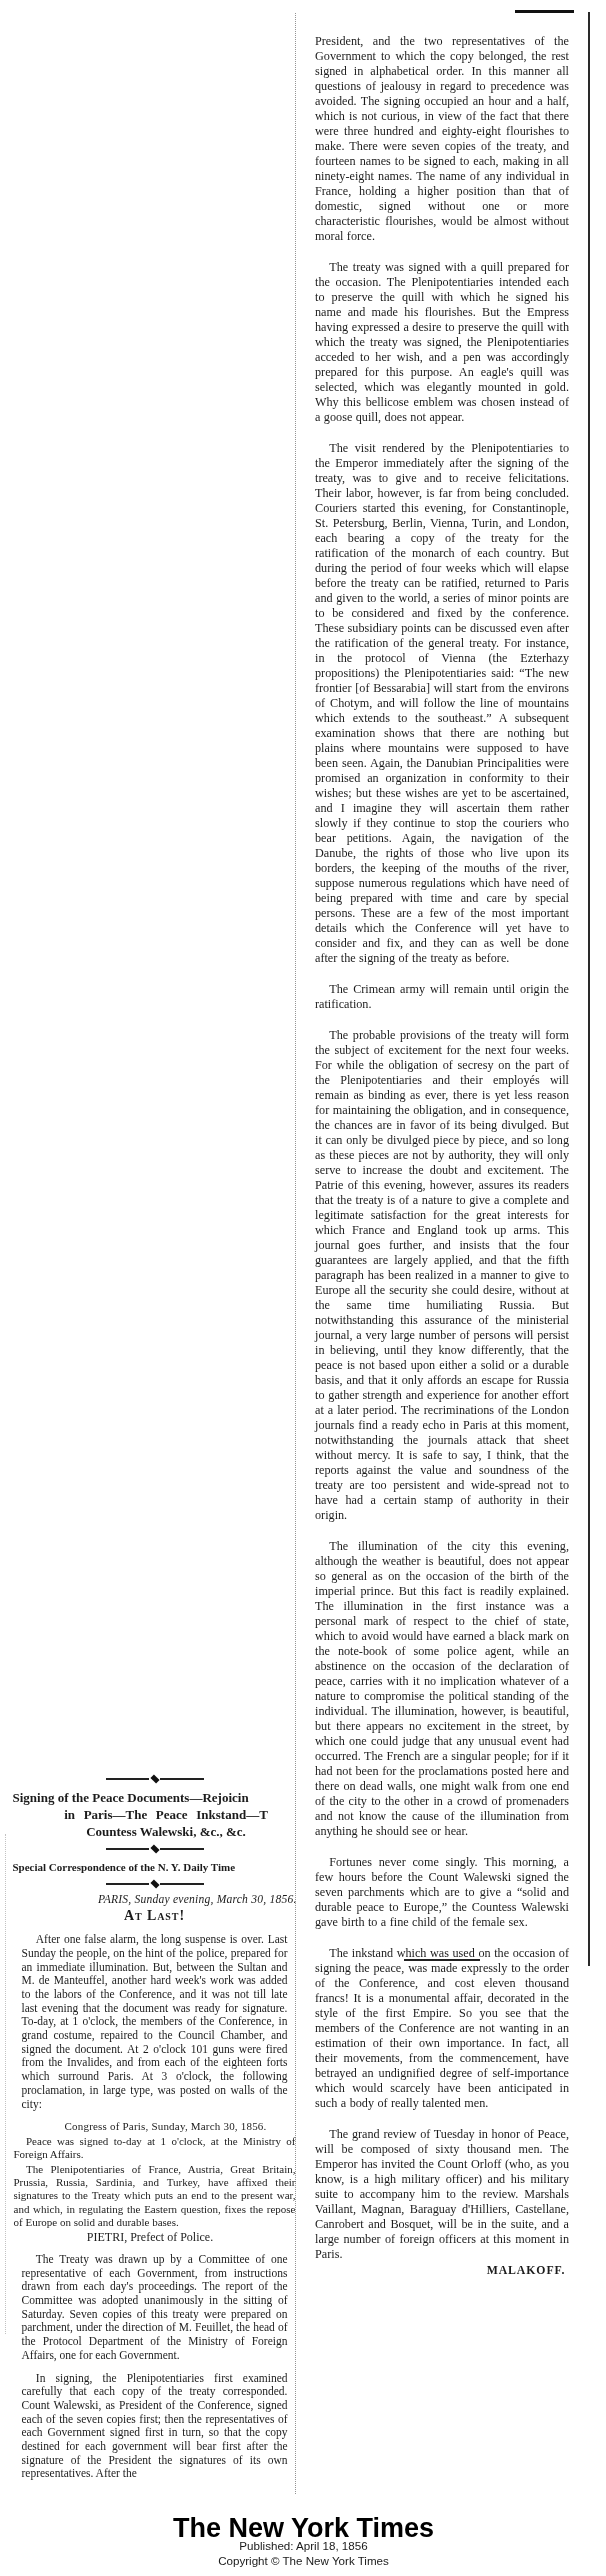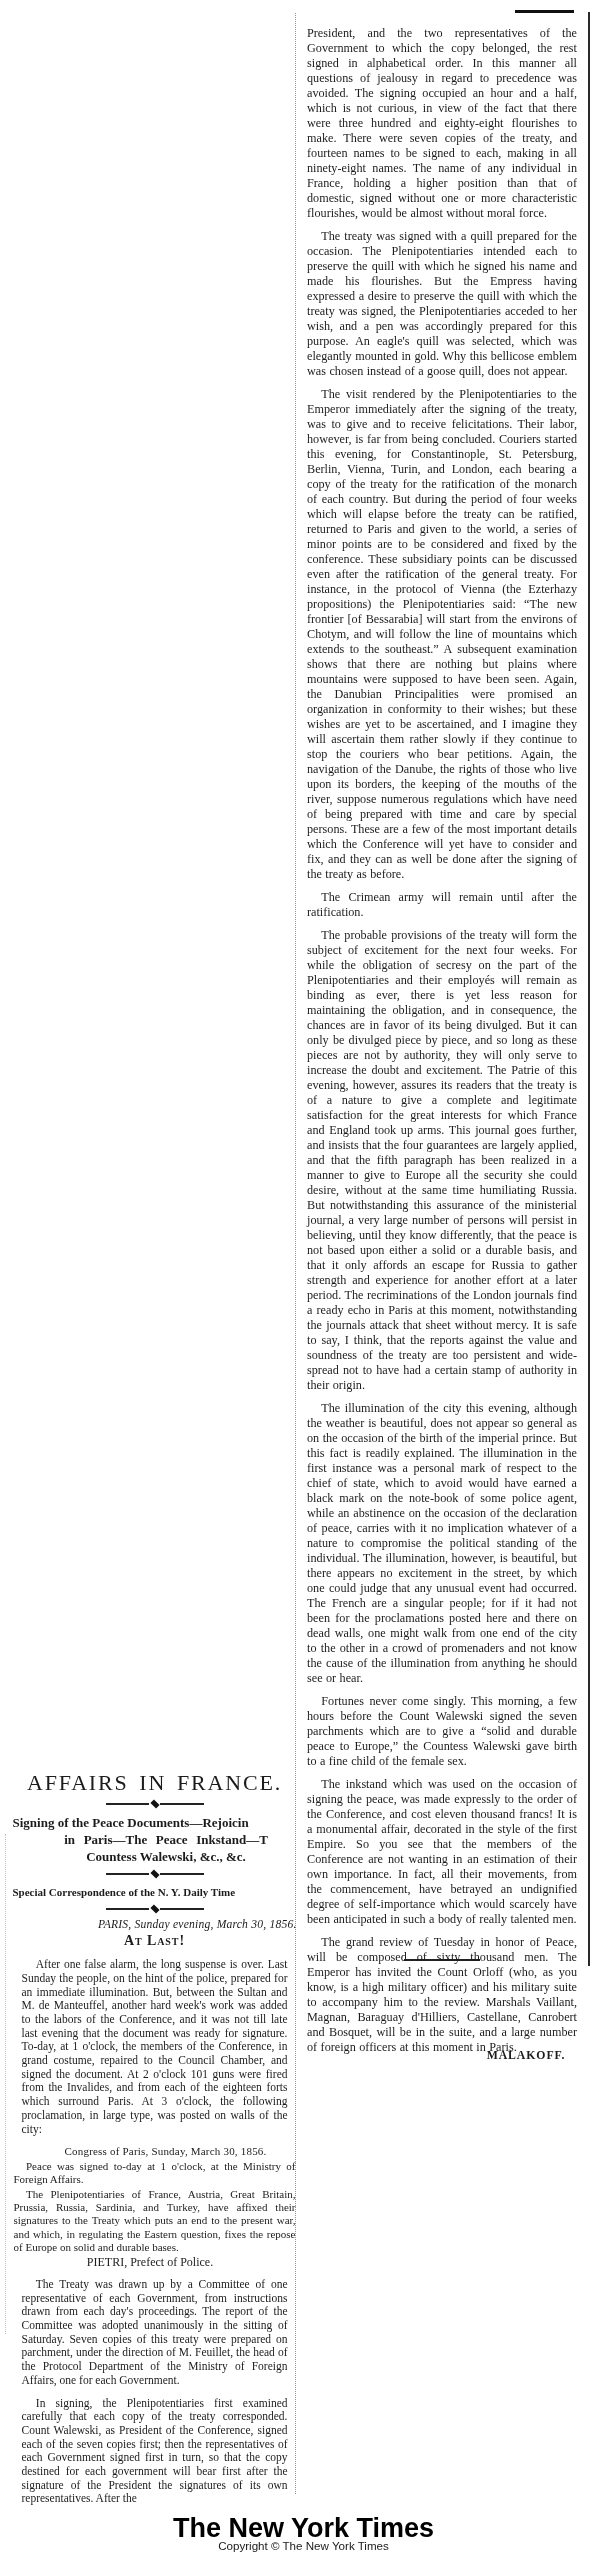--- a/index.html
+++ b/index.html
@@ -14,21 +14,21 @@
   .right-edge-rule{position:absolute;left:588px;top:11.6px;width:1.8px;height:1954px;background:#2a2a2a;}
   .left-edge-marks{position:absolute;left:4.5px;top:1834px;width:0;height:500px;border-left:1.8px dotted rgba(120,120,120,.45);}
   .end-rule{position:absolute;left:404px;top:1959px;width:76px;height:1.8px;background:#222;}
 
   
   .right-col{
     position:absolute;left:299px;top:18px;width:286px;
     font-size:12.2px;line-height:15px;text-align:justify;
     word-spacing:0.4px;
   }
-  .right-col p{margin:8px;text-indent:14.3px;}
+  .right-col p{margin:16px;text-indent:14.3px;}
   .right-col p.no-indent{text-indent:0;}
   .sig-line{ text-align:right;padding-right:19.6px;margin-top:-15px;font-weight:bold;letter-spacing:0.9px;font-size:11.8px;}
 
   
   .left-col{position:absolute;left:12.5px;top:1770px;width:284px;}
   .headline{
     margin:0;text-align:center;font-size:22px;font-weight:normal;
     letter-spacing:1.8px;line-height:25px;word-spacing:3.6px;
   }
   .ornament{display:flex;align-items:center;justify-content:center;margin:5.4px auto 5.4px auto;width:98px;}
@@ -63,31 +63,30 @@
   <div class="rule-top-right"></div>
   <div class="col-divider"></div>
   <div class="right-edge-rule"></div>
   <div class="left-edge-marks"></div>
   <div class="end-rule"></div>
 
   <div class="right-col">
     <p class="no-indent">President, and the two representatives of the Government to which the copy belonged, the rest signed in alphabetical order. In this manner all questions of jealousy in regard to precedence was avoided. The signing occupied an hour and a half, which is not curious, in view of the fact that there were three hundred and eighty-eight flourishes to make. There were seven copies of the treaty, and fourteen names to be signed to each, making in all ninety-eight names. The name of any individual in France, holding a higher position than that of domestic, signed without one or more characteristic flourishes, would be almost without moral force.</p>
     <p>The treaty was signed with a quill prepared for the occasion. The Plenipotentiaries intended each to preserve the quill with which he signed his name and made his flourishes. But the Empress having expressed a desire to preserve the quill with which the treaty was signed, the Plenipotentiaries acceded to her wish, and a pen was accordingly prepared for this purpose. An eagle's quill was selected, which was elegantly mounted in gold. Why this bellicose emblem was chosen instead of a goose quill, does not appear.</p>
     <p>The visit rendered by the Plenipotentiaries to the Emperor immediately after the signing of the treaty, was to give and to receive felicitations. Their labor, however, is far from being concluded. Couriers started this evening, for Constantinople, St. Petersburg, Berlin, Vienna, Turin, and London, each bearing a copy of the treaty for the ratification of the monarch of each country. But during the period of four weeks which will elapse before the treaty can be ratified, returned to Paris and given to the world, a series of minor points are to be considered and fixed by the conference. These subsidiary points can be discussed even after the ratification of the general treaty. For instance, in the protocol of Vienna (the Ezterhazy propositions) the Plenipotentiaries said: “The new frontier [of Bessarabia] will start from the environs of Chotym, and will follow the line of mountains which extends to the southeast.” A subsequent examination shows that there are nothing but plains where mountains were supposed to have been seen. Again, the Danubian Principalities were promised an organization in conformity to their wishes; but these wishes are yet to be ascertained, and I imagine they will ascertain them rather slowly if they continue to stop the couriers who bear petitions. Again, the navigation of the Danube, the rights of those who live upon its borders, the keeping of the mouths of the river, suppose numerous regulations which have need of being prepared with time and care by special persons. These are a few of the most important details which the Conference will yet have to consider and fix, and they can as well be done after the signing of the treaty as before.</p>
-    <p>The Crimean army will remain until after the ratification.</p>
+    <p>The Crimean army will remain until origin the ratification.</p>
     <p>The probable provisions of the treaty will form the subject of excitement for the next four weeks. For while the obligation of secresy on the part of the Plenipotentiaries and their employés will remain as binding as ever, there is yet less reason for maintaining the obligation, and in consequence, the chances are in favor of its being divulged. But it can only be divulged piece by piece, and so long as these pieces are not by authority, they will only serve to increase the doubt and excitement. The Patrie of this evening, however, assures its readers that the treaty is of a nature to give a complete and legitimate satisfaction for the great interests for which France and England took up arms. This journal goes further, and insists that the four guarantees are largely applied, and that the fifth paragraph has been realized in a manner to give to Europe all the security she could desire, without at the same time humiliating Russia. But notwithstanding this assurance of the ministerial journal, a very large number of persons will persist in believing, until they know differently, that the peace is not based upon either a solid or a durable basis, and that it only affords an escape for Russia to gather strength and experience for another effort at a later period. The recriminations of the London journals find a ready echo in Paris at this moment, notwithstanding the journals attack that sheet without mercy. It is safe to say, I think, that the reports against the value and soundness of the treaty are too persistent and wide-spread not to have had a certain stamp of authority in their origin.</p>
     <p>The illumination of the city this evening, although the weather is beautiful, does not appear so general as on the occasion of the birth of the imperial prince. But this fact is readily explained. The illumination in the first instance was a personal mark of respect to the chief of state, which to avoid would have earned a black mark on the note-book of some police agent, while an abstinence on the occasion of the declaration of peace, carries with it no implication whatever of a nature to compromise the political standing of the individual. The illumination, however, is beautiful, but there appears no excitement in the street, by which one could judge that any unusual event had occurred. The French are a singular people; for if it had not been for the proclamations posted here and there on dead walls, one might walk from one end of the city to the other in a crowd of promenaders and not know the cause of the illumination from anything he should see or hear.</p>
     <p>Fortunes never come singly. This morning, a few hours before the Count Walewski signed the seven parchments which are to give a “solid and durable peace to Europe,” the Countess Walewski gave birth to a fine child of the female sex.</p>
     <p>The inkstand which was used on the occasion of signing the peace, was made expressly to the order of the Conference, and cost eleven thousand francs! It is a monumental affair, decorated in the style of the first Empire. So you see that the members of the Conference are not wanting in an estimation of their own importance. In fact, all their movements, from the commencement, have betrayed an undignified degree of self-importance which would scarcely have been anticipated in such a body of really talented men.</p>
     <p>The grand review of Tuesday in honor of Peace, will be composed of sixty thousand men. The Emperor has invited the Count Orloff (who, as you know, is a high military officer) and his military suite to accompany him to the review. Marshals Vaillant, Magnan, Baraguay d'Hilliers, Castellane, Canrobert and Bosquet, will be in the suite, and a large number of foreign officers at this moment in Paris.</p>
     <div class="sig-line">MALAKOFF.</div>
   </div>
 
   <div class="left-col">
-    <h1 class="headline">AFFAIRS IN FRANCE.</h1>
 
     <div class="ornament">
       <div class="bar"></div>
         <div class="diamond"></div>
         <div class="bar"></div>
     </div>
 
     <div class="subhead">
       <div class="l1">Signing of the Peace Documents—Rejoicin</div>
       <div class="l2">in Paris—The Peace Inkstand—T</div>
@@ -121,17 +120,18 @@
         <div class="proc-sig">PIETRI, Prefect of Police.</div>
       </div>
 
       <p>The Treaty was drawn up by a Committee of one representative of each Government, from instructions drawn from each day's proceedings. The report of the Committee was adopted unanimously in the sitting of Saturday. Seven copies of this treaty were prepared on parchment, under the direction of M. Feuillet, the head of the Protocol Department of the Ministry of Foreign Affairs, one for each Government.</p>
       <p>In signing, the Plenipotentiaries first examined carefully that each copy of the treaty corresponded. Count Walewski, as President of the Conference, signed each of the seven copies first; then the representatives of each Government signed first in turn, so that the copy destined for each government will bear first after the signature of the President the signatures of its own representatives. After the</p>
     </div>
   </div>
 
   <div class="footer">
     <div class="nyt-logo">The New York Times</div>
+    <div class="footer-meta">Published: April 18, 1856</div>
     <div class="footer-meta">Copyright © The New York Times</div>
   </div>
 
 </div>
 
 
 </body></html>

